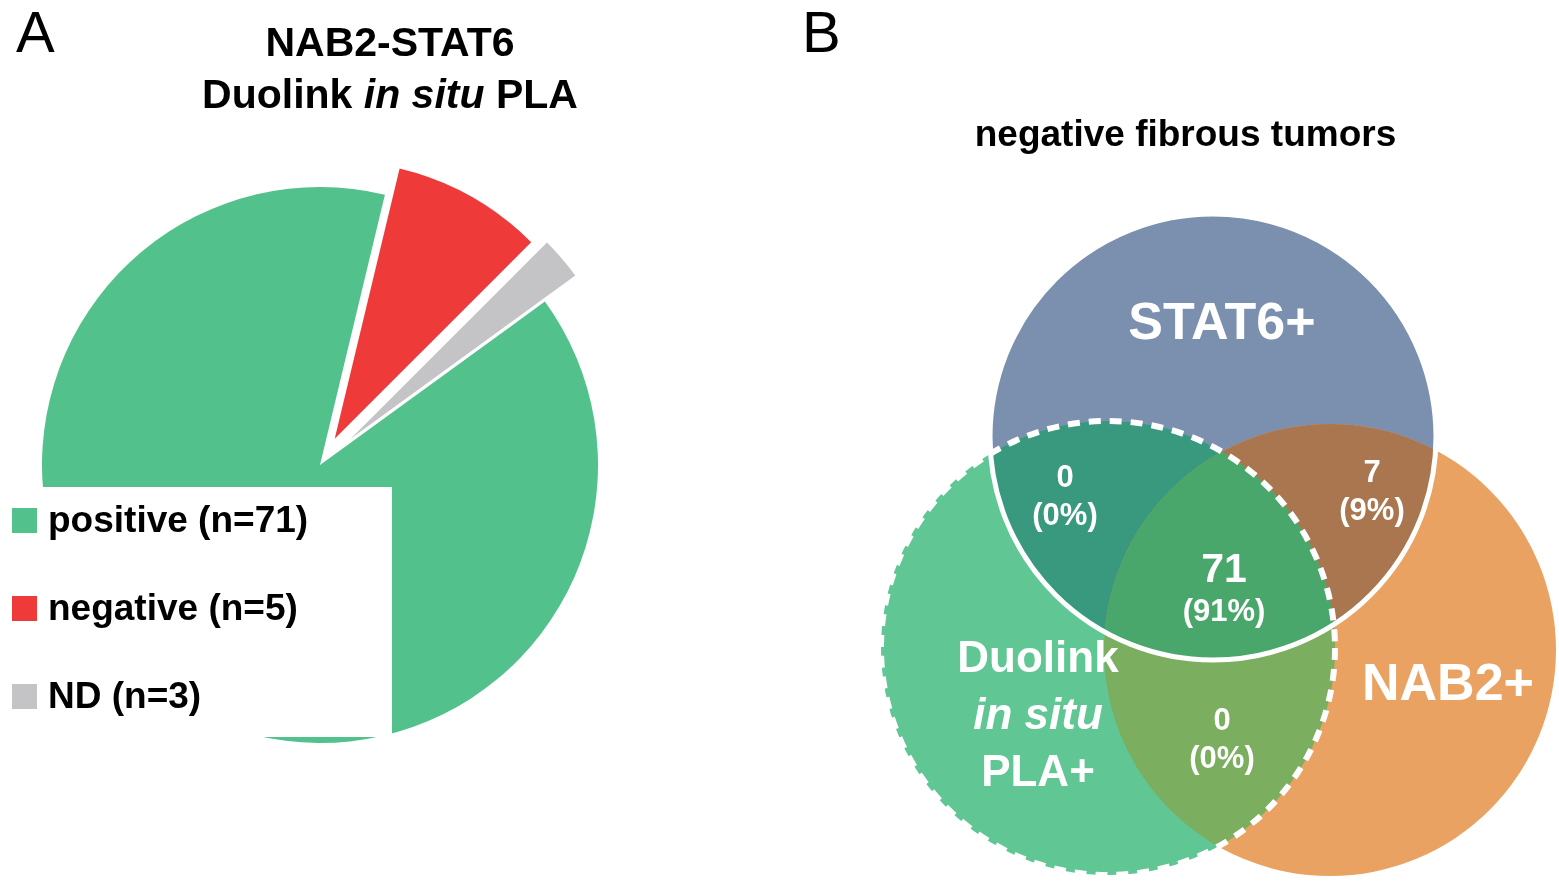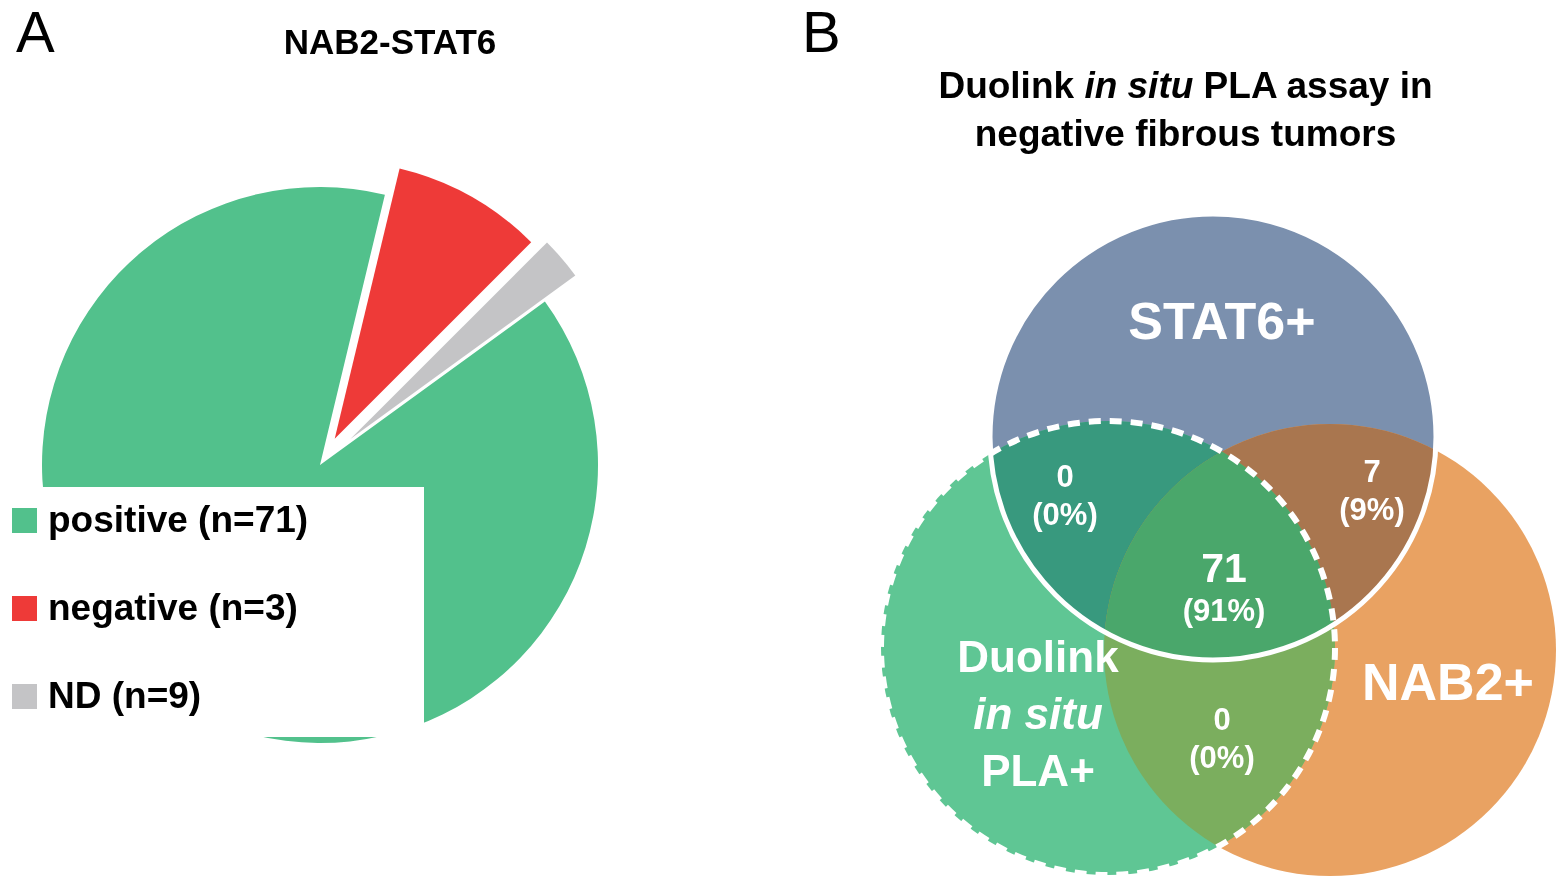--- a/index.html
+++ b/index.html
@@ -20,28 +20,28 @@
     font-weight:400;
     color:#000;
     line-height:60px;
   }
   .fig-title {
     position:absolute;
     text-align:center;
     font-weight:700;
     color:#000;
   }
-  #a-title { left:105px; top:16px; width:570px; font-size:35px; line-height:52px; }
+  #a-title { left:105px; top:16px; width:570px; font-size:41px; line-height:52px; }
   #b-title { left:48px; top:14px; width:715px; font-size:37px; line-height:48px; }
   .italic { font-style:italic; }
   #pie-svg { position:absolute; left:20px; top:155px; }
   #legend {
     position:absolute;
     left:0; top:487px;
-    width:424px;
+    width:392px;
     background:#ffffff;
     padding:4px 0 12px 12px;
     display:flex;
     flex-direction:column;
     gap:30px;
   }
   .legend-row { display:flex; align-items:center; height:58px; }
   .legend-swatch { width:25px; height:25px; margin-right:11px; flex:none; }
   .legend-label { font-size:37px; font-weight:700; white-space:nowrap; }
   #venn-svg { position:absolute; left:0; top:172px; }
@@ -57,50 +57,51 @@
   .center-count { font-size:41px; }
 </style>
 </head>
 <body>
 
 <div class="panel" id="panel-a">
   <div class="panel-letter" style="left:16px; top:2px;">A</div>
 
   <div class="fig-title" id="a-title">
     <span>NAB2-STAT6</span><br>
+    <span><span>Duolink </span><span class="italic">in situ</span><span> PLA</span></span>
   </div>
 
   <svg id="pie-svg" width="620" height="620" viewBox="0 0 620 620">
       <path d="M 300.0 310.0 L 524.9 146.6 A 278 278 0 1 1 364.9 39.7 Z" fill="#52c18c"></path>
       <path d="M 314.7 283.8 L 379.6 13.5 A 278 278 0 0 1 511.2 87.2 Z" fill="#ee3a38"></path>
       <path d="M 330.4 284.0 L 527.0 87.4 A 278 278 0 0 1 555.3 120.6 Z" fill="#c4c4c6"></path>
     </svg>
 
   <div id="legend">
     <div class="legend-row">
       <div class="legend-swatch" style="background-color: rgb(82, 193, 140);"></div>
       <div class="legend-label">positive (n=71)</div>
     </div>
     <div class="legend-row">
       <div class="legend-swatch" style="background-color: rgb(238, 58, 56);"></div>
-      <div class="legend-label">negative (n=3)</div>
+      <div class="legend-label">negative (n=5)</div>
     </div>
     <div class="legend-row">
       <div class="legend-swatch" style="background-color: rgb(196, 196, 198);"></div>
-      <div class="legend-label">ND (n=9)</div>
+      <div class="legend-label">ND (n=3)</div>
     </div>
   </div>
 </div>
 
 <div class="panel" id="panel-b">
   <div class="panel-letter" style="left:22px; top:2px;">B</div>
 
   <div class="fig-title" id="b-title">
     <br>
-    <span><span>Duolink </span><span class="italic">in situ</span><span> PLA  assay in</span></span><br>
+    <br>
     <span>negative fibrous tumors</span>
   </div>
 
   <svg id="venn-svg" width="779" height="716" viewBox="0 0 779 716">
     <defs>
       <clipPath id="clip-stat6">
           <circle cx="433" cy="265" r="223"></circle>
         </clipPath>
       <clipPath id="clip-duolink">
           <circle cx="328" cy="476" r="227"></circle>

